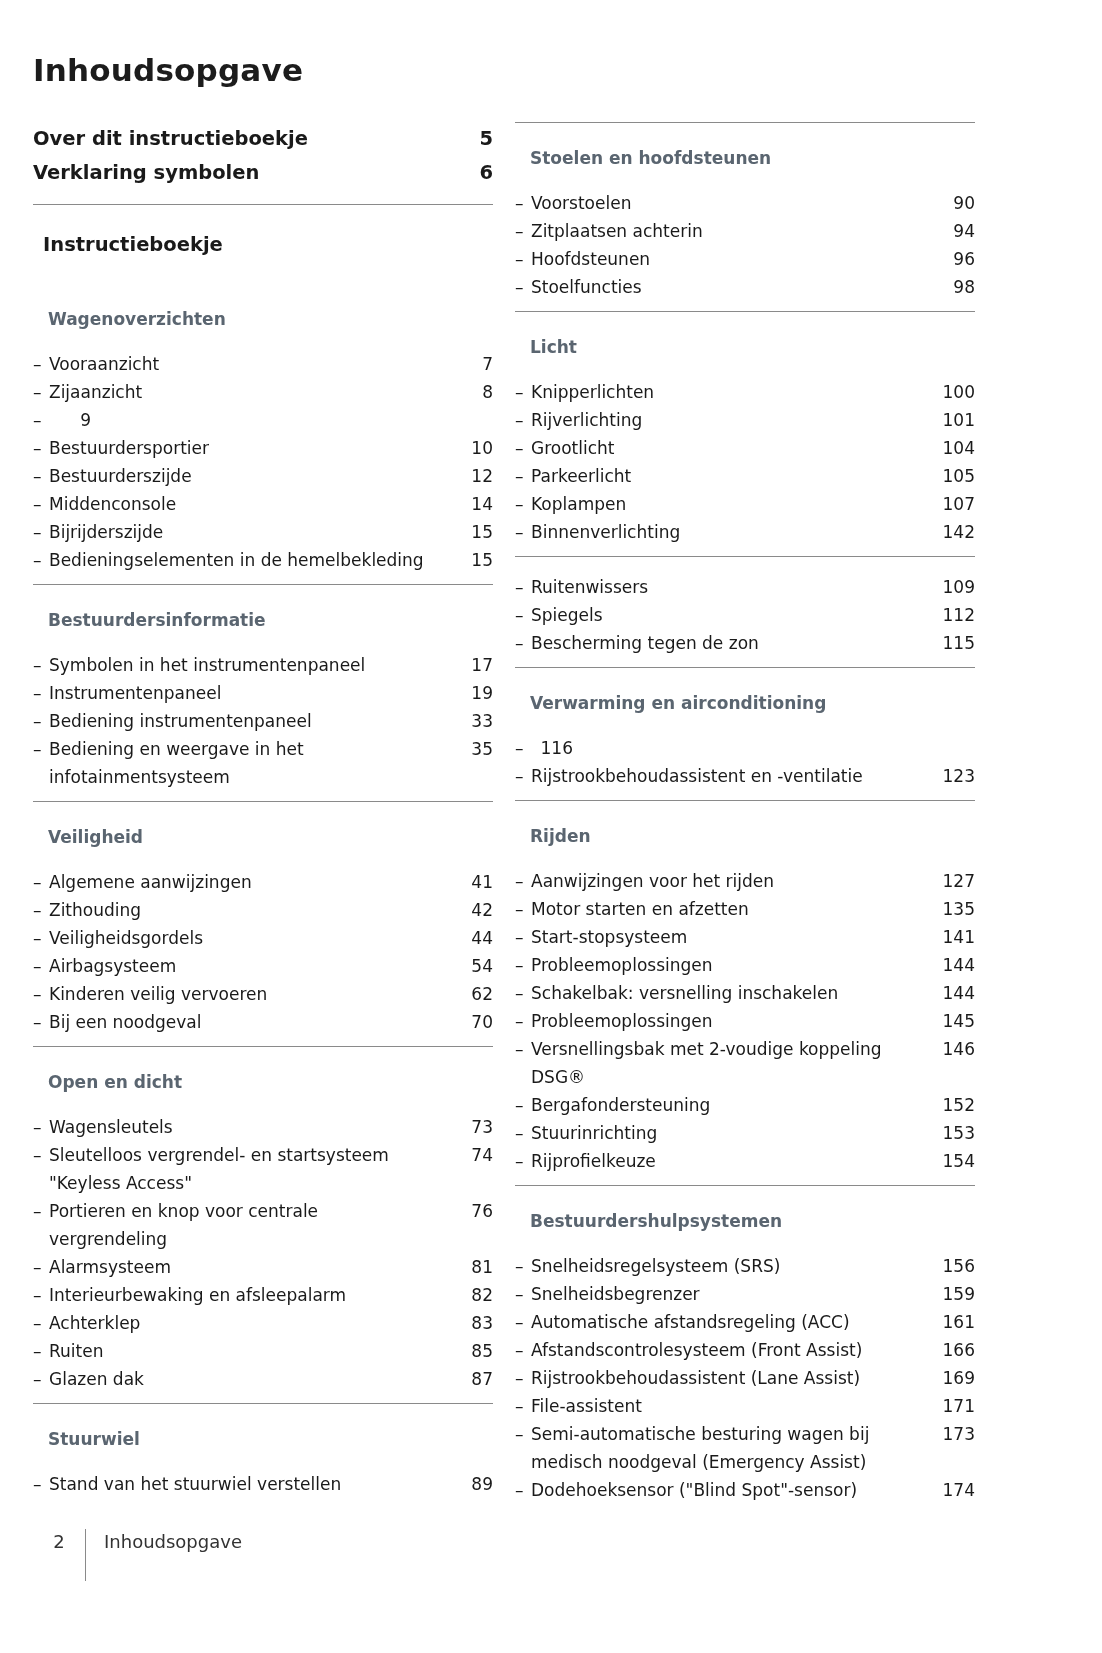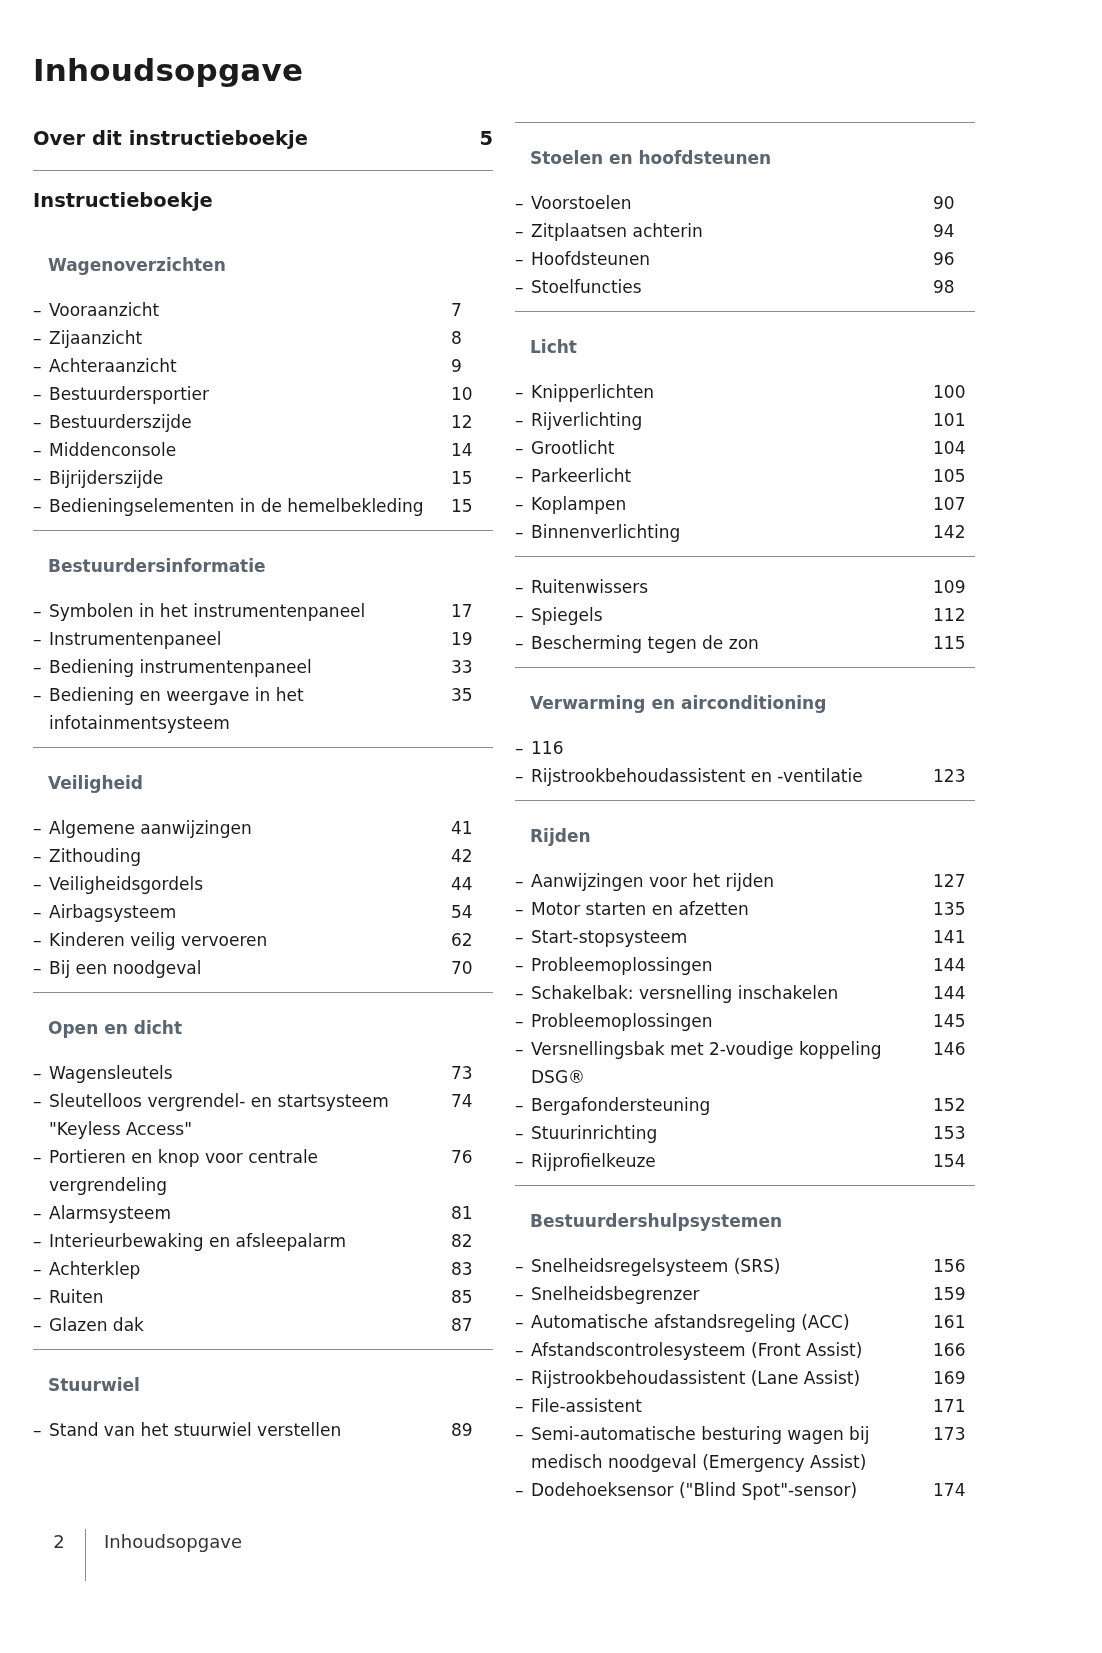--- a/index.html
+++ b/index.html
@@ -36,21 +36,21 @@
     width: 460px;
   }
   .col-left { left: 33px; }
   .col-right { left: 515px; width: 460px; }
 
   
   .h-big {
     font-size: 19.5px;
     font-weight: bold;
     color: #1a1a1a;
-    margin: 0;
+    margin: 10px;
     padding: 0;
   }
   .h-group {
     font-size: 17px;
     font-weight: bold;
     color: #5a6570;
     margin: 15px;
     padding: 0;
   }
   .dash {
@@ -64,21 +64,21 @@
     font-size: 17px;
     line-height: 28px;
   }
   .entry .txt {
     flex: 1 1 auto;
     padding-right: 10px;
   }
   .entry .num {
     flex: 0 0 auto;
     width: 42px;
-    text-align: left;
+    text-align: right;
   }
   .rule {
     border: none;
     border-top: 1px solid #8a8a8a;
     margin: 0;
   }
   .sp-6 { height: 6px; }
   .sp-10 { height: 10px; }
   .sp-14 { height: 14px; }
   .sp-18 { height: 18px; }
@@ -128,20 +128,24 @@
 <div class="page">
 
   <div class="title">Inhoudsopgave</div>
 
   <div class="col col-left">
 
     <div class="top-entry">
       <span class="txt">Over dit instructieboekje</span>
       <span class="num">5</span>
     </div>
+    <div class="top-entry">
+      <span class="txt">Verklaring symbolen</span>
+      <span class="num">6</span>
+    </div>
 
     <div class="sp-14"></div>
     <hr class="rule">
     <div class="sp-18"></div>
 
     <div class="h-big">Instructieboekje</div>
 
     <div class="sp-28"></div>
 
     <div class="h-group">Wagenoverzichten</div>
@@ -151,21 +155,20 @@
       <span class="txt">Vooraanzicht</span>
       <span class="num">7</span>
     </div>
     <div class="entry">
       <span class="dash">–</span>
       <span class="txt">Zijaanzicht</span>
       <span class="num">8</span>
     </div>
     <div class="entry">
       <span class="dash">–</span>
-      <span class="txt">Achteraanzicht</span>
       <span class="num">9</span>
     </div>
     <div class="entry">
       <span class="dash">–</span>
       <span class="txt">Bestuurdersportier</span>
       <span class="num">10</span>
     </div>
     <div class="entry">
       <span class="dash">–</span>
       <span class="txt">Bestuurderszijde</span>

